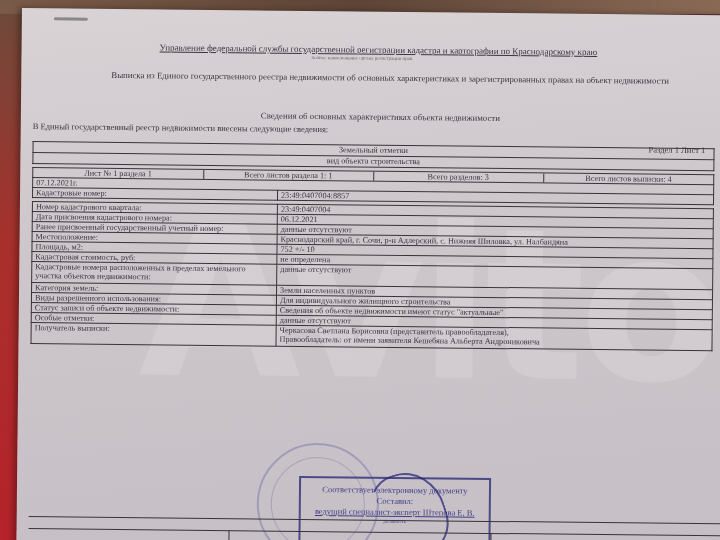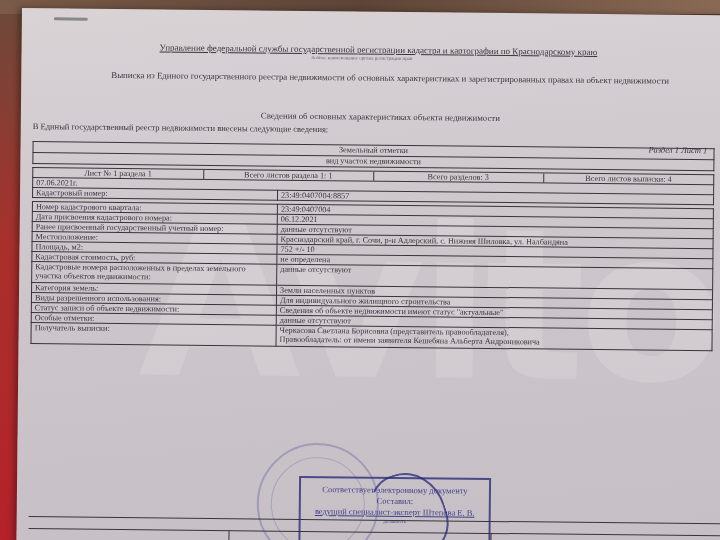--- a/index.html
+++ b/index.html
@@ -17,21 +17,21 @@
     transform:rotate(0.6deg);transform-origin:0 0;
     box-shadow:-3px 0 6px rgba(0,0,0,.35);
   }
   .watermark{position:absolute;left:120px;top:170px;font-family:"DejaVu Sans",sans-serif;font-size:210px;font-weight:bold;color:rgba(255,255,255,.16);letter-spacing:-6px;pointer-events:none;}
   .t{position:absolute;white-space:nowrap;font-size:8.5px;color:#3b3540;}
   .agency{left:138px;top:33px;font-size:9px;text-decoration:underline;}
   .agency-sub{left:290px;top:44px;font-size:5px;color:#6a6470;}
   .extract-title{left:90px;top:61px;font-size:8.8px;}
   .svedeniya{left:240px;top:100px;font-size:8.8px;}
   .intro{left:12px;top:113px;font-size:8.5px;}
-  .razdel{left:628px;top:130px;font-size:8.5px;font-style:italic;}
+  .razdel{left:628px;top:130px;font-size:8.5px;}
   table.main{position:absolute;left:12px;top:133px;width:682px;border-collapse:collapse;font-size:8.2px;}
   table.main td{border:1.2px solid #3a3438;padding:0 3px;height:9px;line-height:9px;vertical-align:top;white-space:nowrap;}
   .center{text-align:center;}
   .sub{border-collapse:collapse;width:100%;}
   .gap td{border:none!important;height:3px!important;}
   .label-col{width:238px;}
   .stamp-circle{position:absolute;left:240px;top:432px;width:118px;height:118px;border-radius:50%;border:2px solid rgba(110,110,170,.45);}
   .stamp-circle::after{content:"";position:absolute;left:12px;top:12px;right:12px;bottom:12px;border-radius:50%;border:1px solid rgba(110,110,170,.35);}
   .stamp-box{position:absolute;left:282px;top:465px;width:188px;height:80px;border:2px solid #4a4a8a;color:#3f3f86;font-size:8.5px;text-align:center;}
   .stamp-box div{line-height:11px;}
@@ -60,44 +60,44 @@
   <div class="t svedeniya">Сведения об основных характеристиках объекта недвижимости</div>
   <div class="t intro">В Единый государственный реестр недвижимости внесены следующие сведения:</div>
   <div class="t razdel">Раздел 1 Лист 1</div>
 
   <table class="main">
     <tbody>
         <tr>
           <td colspan="2" class="center" style="height:10px"><span>Земельный отметки</span></td>
         </tr>
     <tr>
-          <td colspan="2" class="center" style="height:10px"><span>вид участок недвижимости</span></td>
+          <td colspan="2" class="center" style="height:10px"><span>вид объекта строительства</span></td>
         </tr>
     <tr class="gap">
           <td colspan="2"></td>
         </tr>
     <tr>
           <td colspan="2" style="padding:0">
       <table class="sub">
               <tbody>
                 <tr>
         <td class="center" style="width:25%;border:none;border-right:1.2px solid #3a3438">Лист № 1 раздела 1</td>
         <td class="center" style="width:25%;border:none;border-right:1.2px solid #3a3438">Всего листов раздела 1: 1</td>
         <td class="center" style="width:25%;border:none;border-right:1.2px solid #3a3438">Всего разделов: 3</td>
         <td class="center" style="width:25%;border:none">Всего листов выписки: 4</td>
       </tr>
               </tbody>
             </table>
     </td>
         </tr>
     <tr>
-          <td colspan="2"><span>07.06.2021г.</span></td>
+          <td colspan="2"><span>07.12.2021г.</span></td>
         </tr>
     <tr>
-      <td class="label-col"><span>Кадастровый номер:</span></td>
+      <td class="label-col"><span>Кадастровые номер:</span></td>
       <td><span>23:49:0407004:8857</span></td>
     </tr>
     <tr class="gap">
           <td colspan="2"></td>
         </tr>
     <tr>
           <td class="label-col">Номер кадастрового квартала:</td>
           <td>23:49:0407004</td>
         </tr>
     <tr>

